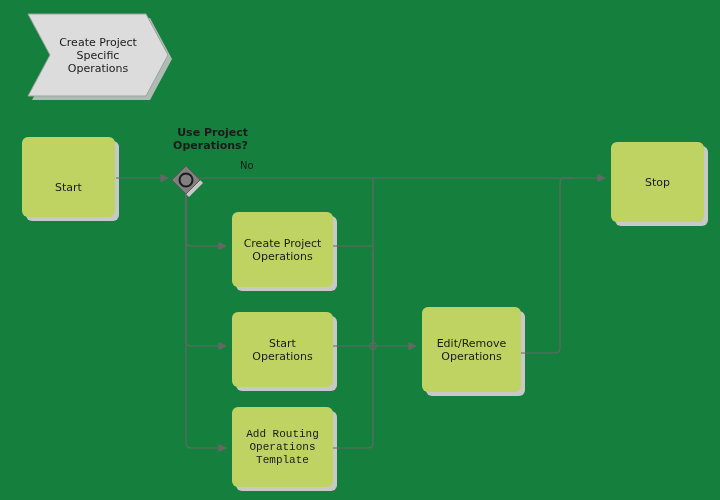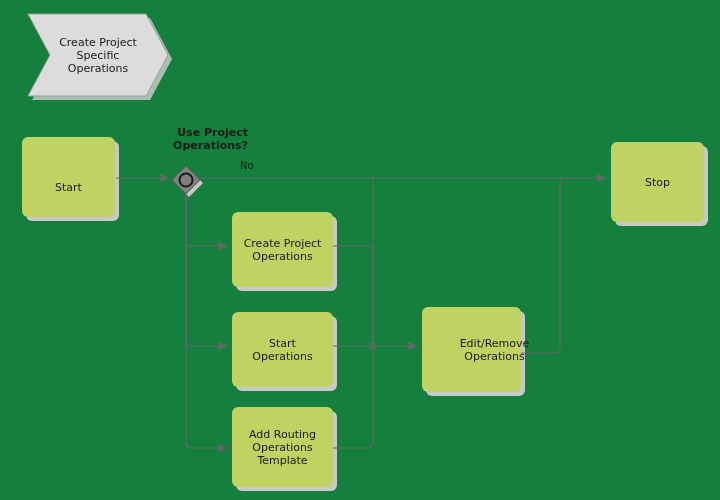--- a/index.html
+++ b/index.html
@@ -123,25 +123,25 @@
 Operations</div>
 
   <div class="node-label" style="left:22px; top:137px; width:93px; height:101px;">Start</div>
 
   <div class="node-label" style="left:232px; top:212px; width:101px; height:75px;">Create Project
 Operations</div>
 
   <div class="node-label" style="left:232px; top:312px; width:101px; height:75px;">Start
 Operations</div>
 
-  <div class="node-label" style="left:232px; top:407px; width:101px; height:80px;">Add Routing
+  <div class="node-label" style="left:232px; top:407px; width:101px; height:80px;font-family:Liberation Mono, monospace;">Add Routing
 Operations
 Template</div>
 
-  <div class="node-label" style="left:422px; top:307px; width:99px; height:85px;margin-left:23px;">Edit/Remove
+  <div class="node-label" style="left:422px; top:307px; width:99px; height:85px;">Edit/Remove
 Operations</div>
 
   <div class="node-label" style="left:611px; top:142px; width:93px; height:80px;">Stop</div>
 
   <div class="free-label" style="left:148px; top:126px; width:100px; text-align:right;font-weight:bold;">Use Project
 Operations?</div>
 
   <div class="edge-label" style="left:192px; top:160px;">No</div>
 
 </div>

